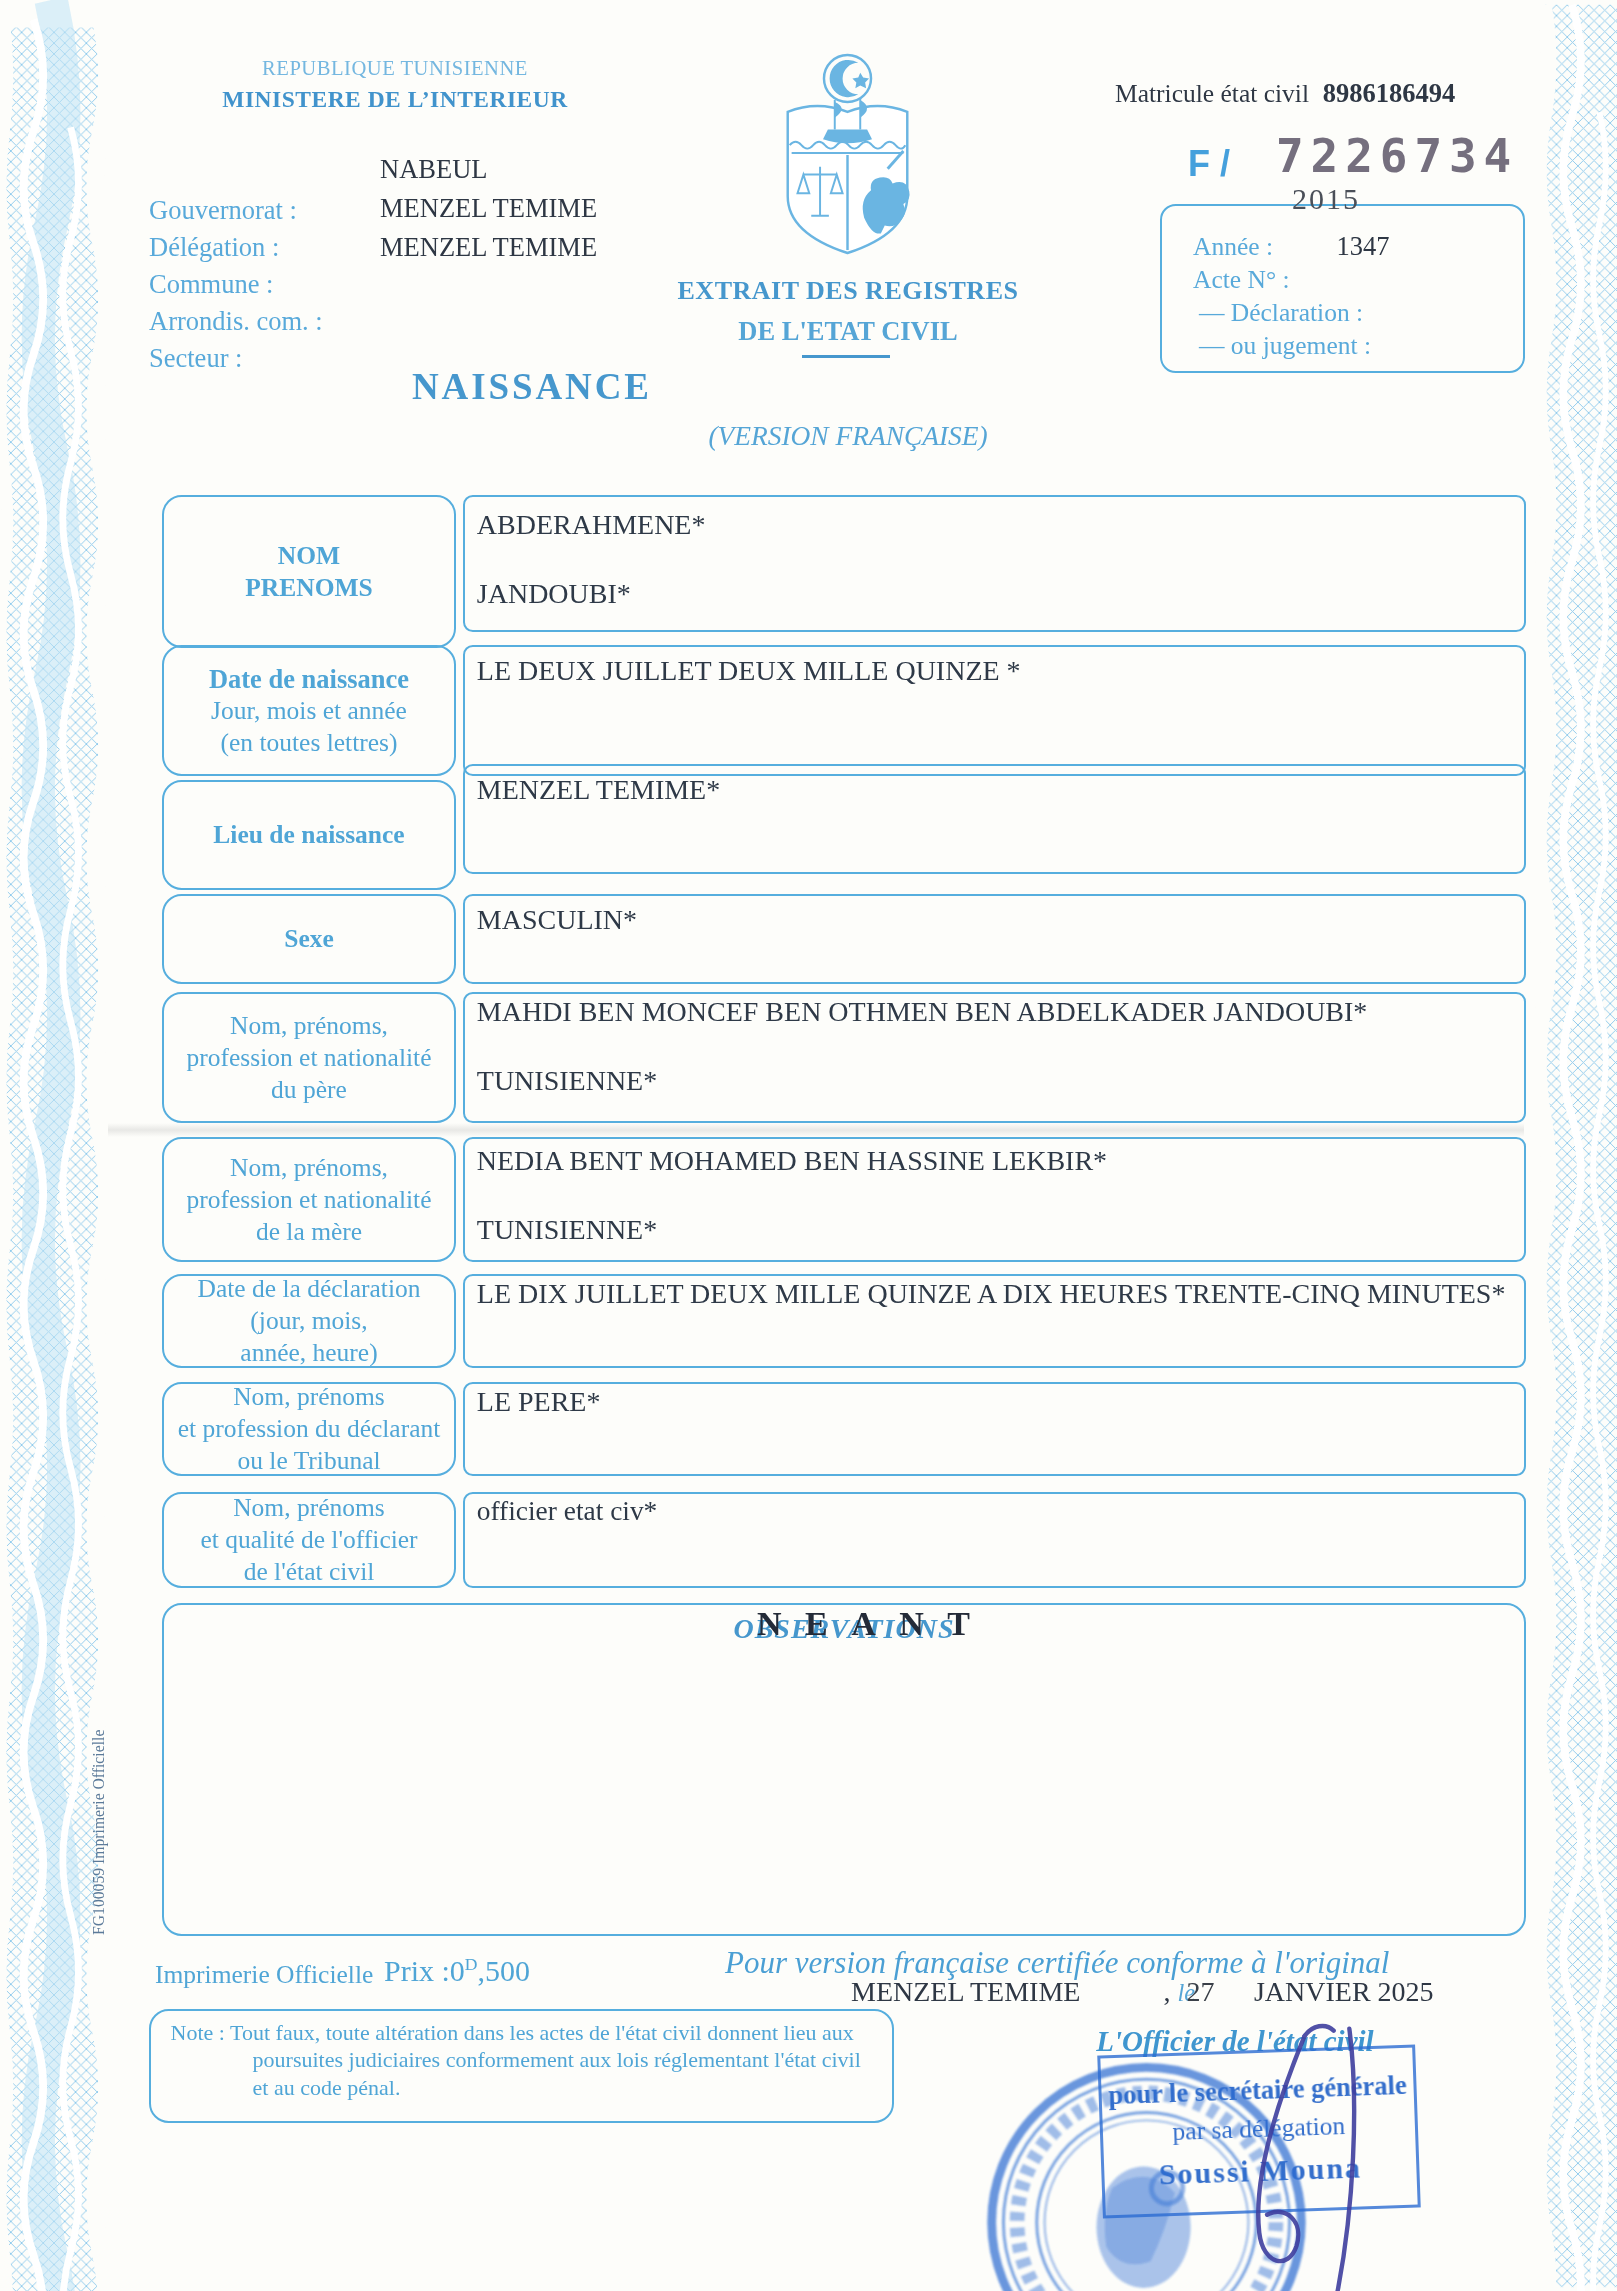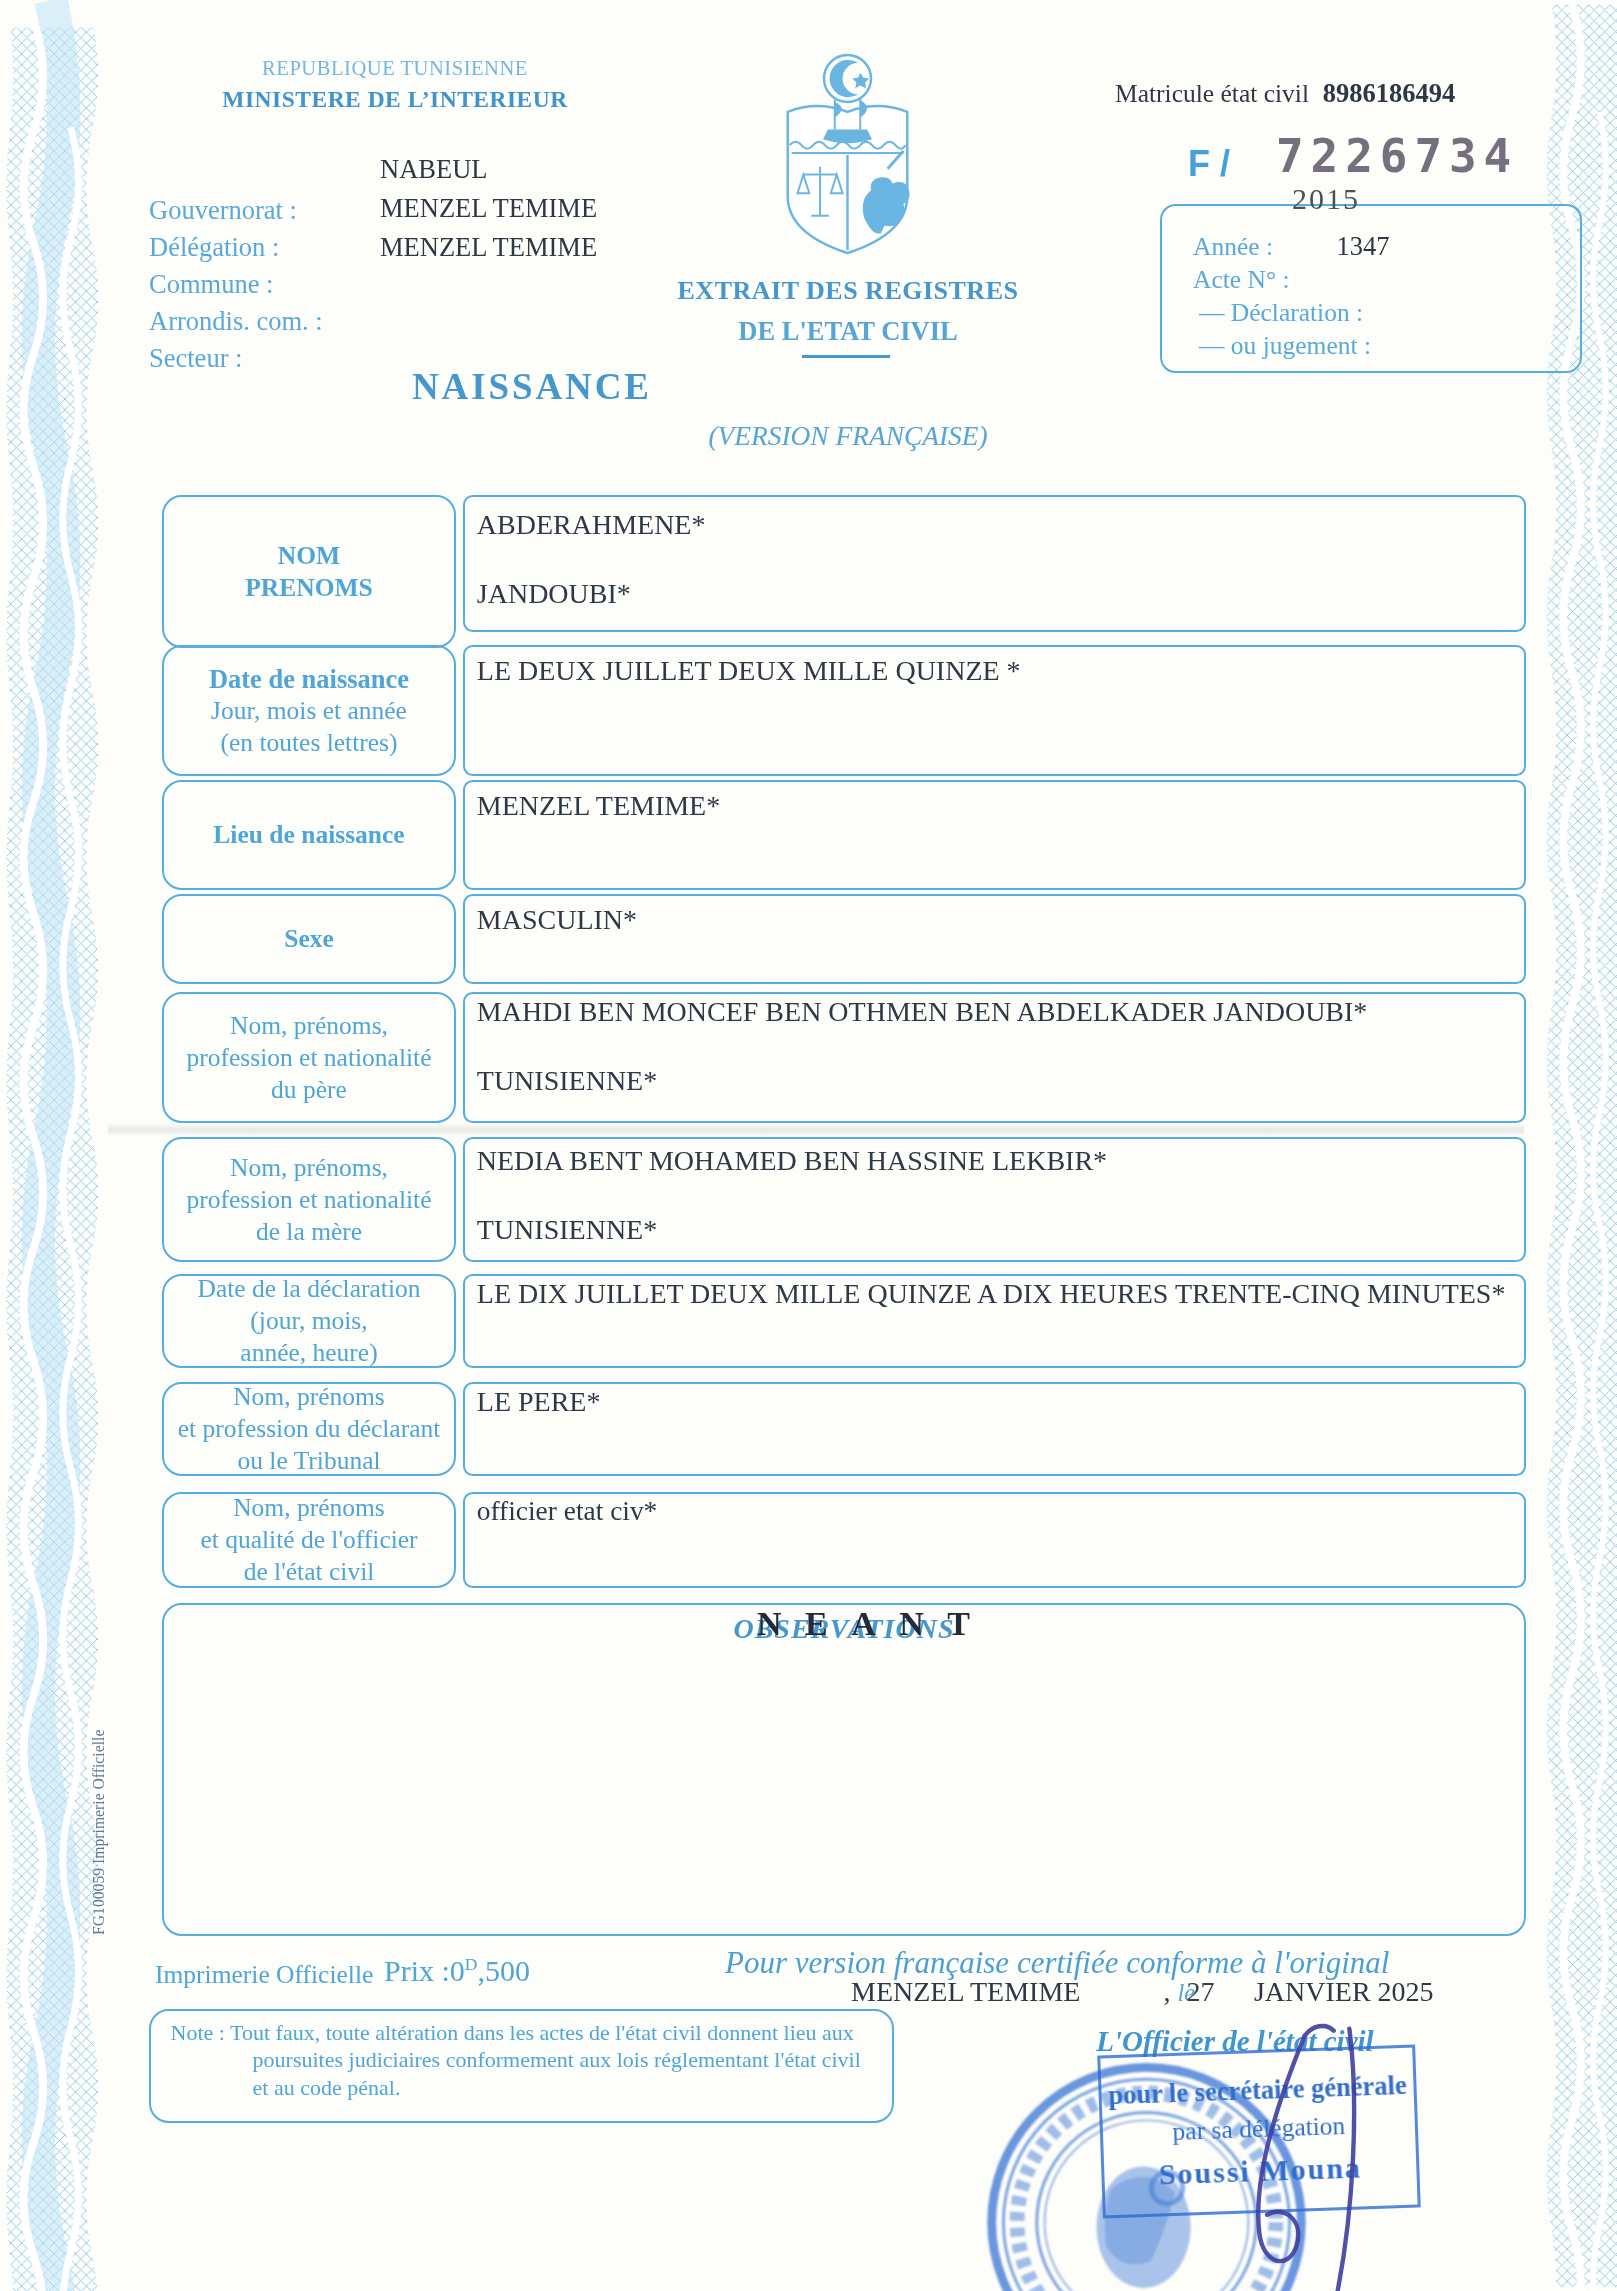--- a/index.html
+++ b/index.html
@@ -17,21 +17,21 @@
   .rep-line1{font-size:20.6px;color:#74b7e0;letter-spacing:0.5px;}
   .rep-line2{font-size:23.5px;color:#4193cc;font-weight:bold;margin-top:5.9px;letter-spacing:0.5px;}
   .arms{left:774px;top:49px;z-index:3;}
   .matricule{left:1115px;top:78px;font-size:25.5px;color:#2e3744;z-index:3;}
   .matricule b{margin-left:13.7px;font-size:26.5px;}
   .f-line{left:1188px;top:143px;z-index:3;font-family:"Liberation Sans",sans-serif;
           font-size:36px;font-weight:bold;color:#45a0dc;}
   .f-number{left:1276px;top:129px;z-index:3;font-family:"DejaVu Sans Mono",monospace;
           font-size:46px;font-weight:bold;color:#5e5769;letter-spacing:6.9px;opacity:.85;}
   .year-stamp{left:1292px;top:182px;z-index:4;font-size:30px;color:#4a4f58;letter-spacing:2px;}
-  .acte-box{left:1160px;top:204px;width:422px;height:169px;border:2.9px solid #56aede;
+  .acte-box{left:1160px;top:204px;width:365px;height:169px;border:2.9px solid #56aede;
             border-radius:15.7px;z-index:3;box-sizing:border-box;padding:23.5px 0 0 31px;
             font-size:25.5px;color:#58a9da;line-height:33px;}
   .acte-annee-val{color:#2e3744;margin-left:57px;font-size:26.5px;}
   .acte-indent{margin-left:5.9px;}
 
   .region-labels{left:149px;top:192px;z-index:3;font-size:26.5px;color:#58a9da;line-height:37px;}
   .region-values{left:380px;top:150px;z-index:3;font-size:26.5px;color:#2e3744;line-height:39px;}
 
   .t-extrait{left:412px;top:276px;width:872px;text-align:center;z-index:3;
              font-size:26px;font-weight:bold;color:#4697cd;letter-spacing:0.5px;}
@@ -199,21 +199,21 @@
       <div class="bl">Jour, mois et année</div>
       <div class="bl">(en toutes lettres)</div>
     </div>
   <div class="vbox" style="top:645px;height:131px;">
       <div class="bl">LE DEUX JUILLET  DEUX MILLE QUINZE *</div>
     </div>
 
   <div class="lbox b-all" style="top:780px;height:110px;">
       <div class="bl">Lieu de naissance</div>
     </div>
-  <div class="vbox" style="top:780px;height:110px;">
+  <div class="vbox" style="top:764px;height:110px;">
       <div class="bl">MENZEL TEMIME*</div>
     </div>
 
   <div class="lbox b-all" style="top:894px;height:90px;">
       <div class="bl">Sexe</div>
     </div>
   <div class="vbox" style="top:894px;height:90px;">
       <div class="bl">MASCULIN*</div>
     </div>
 

